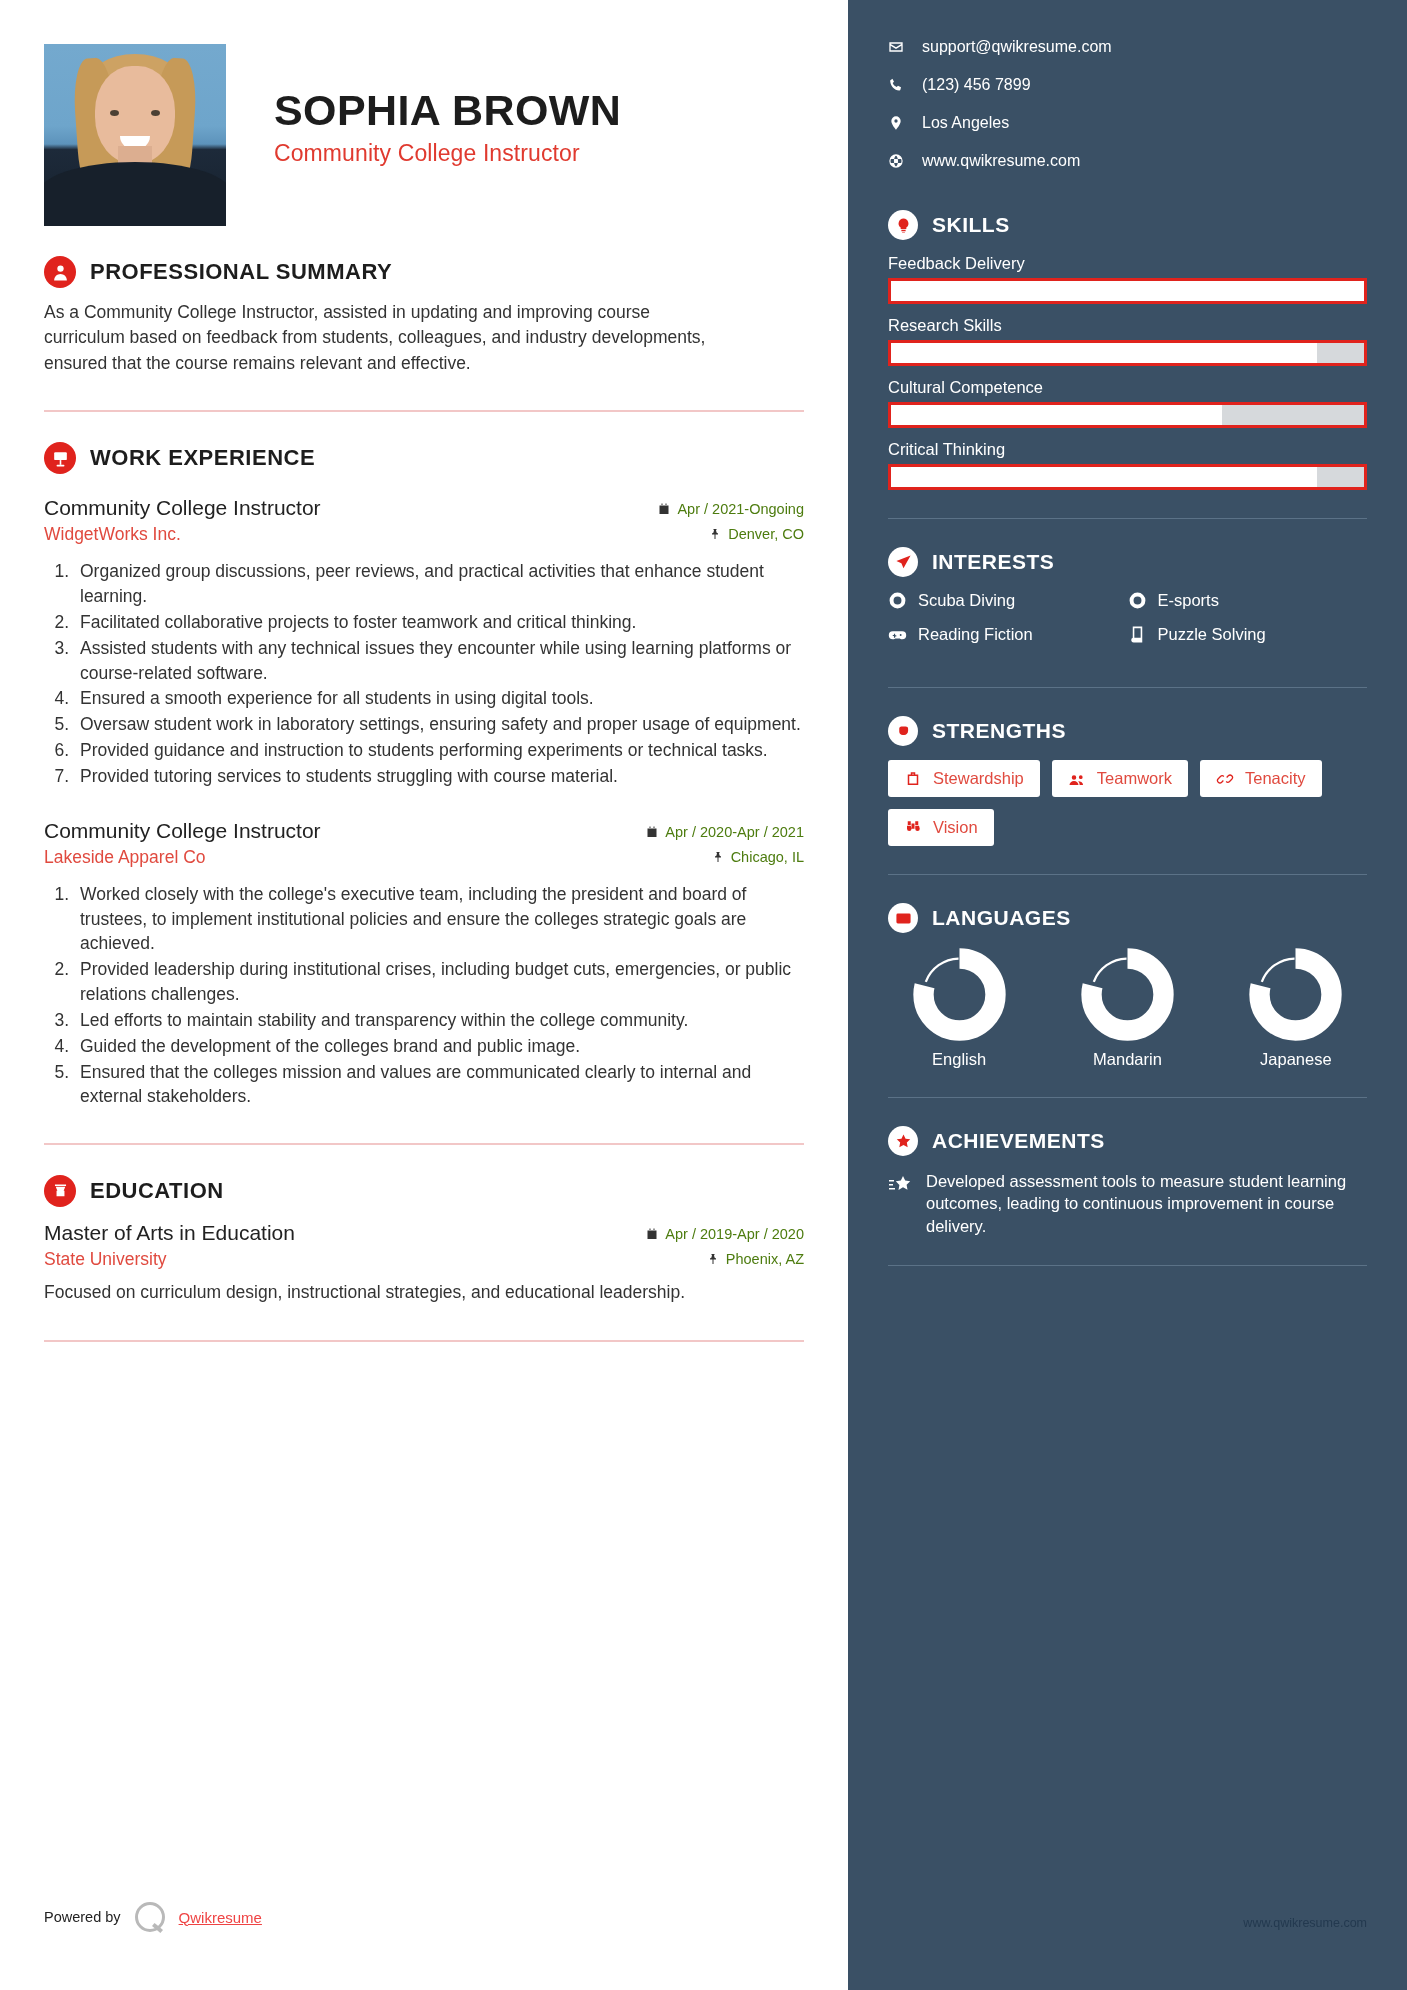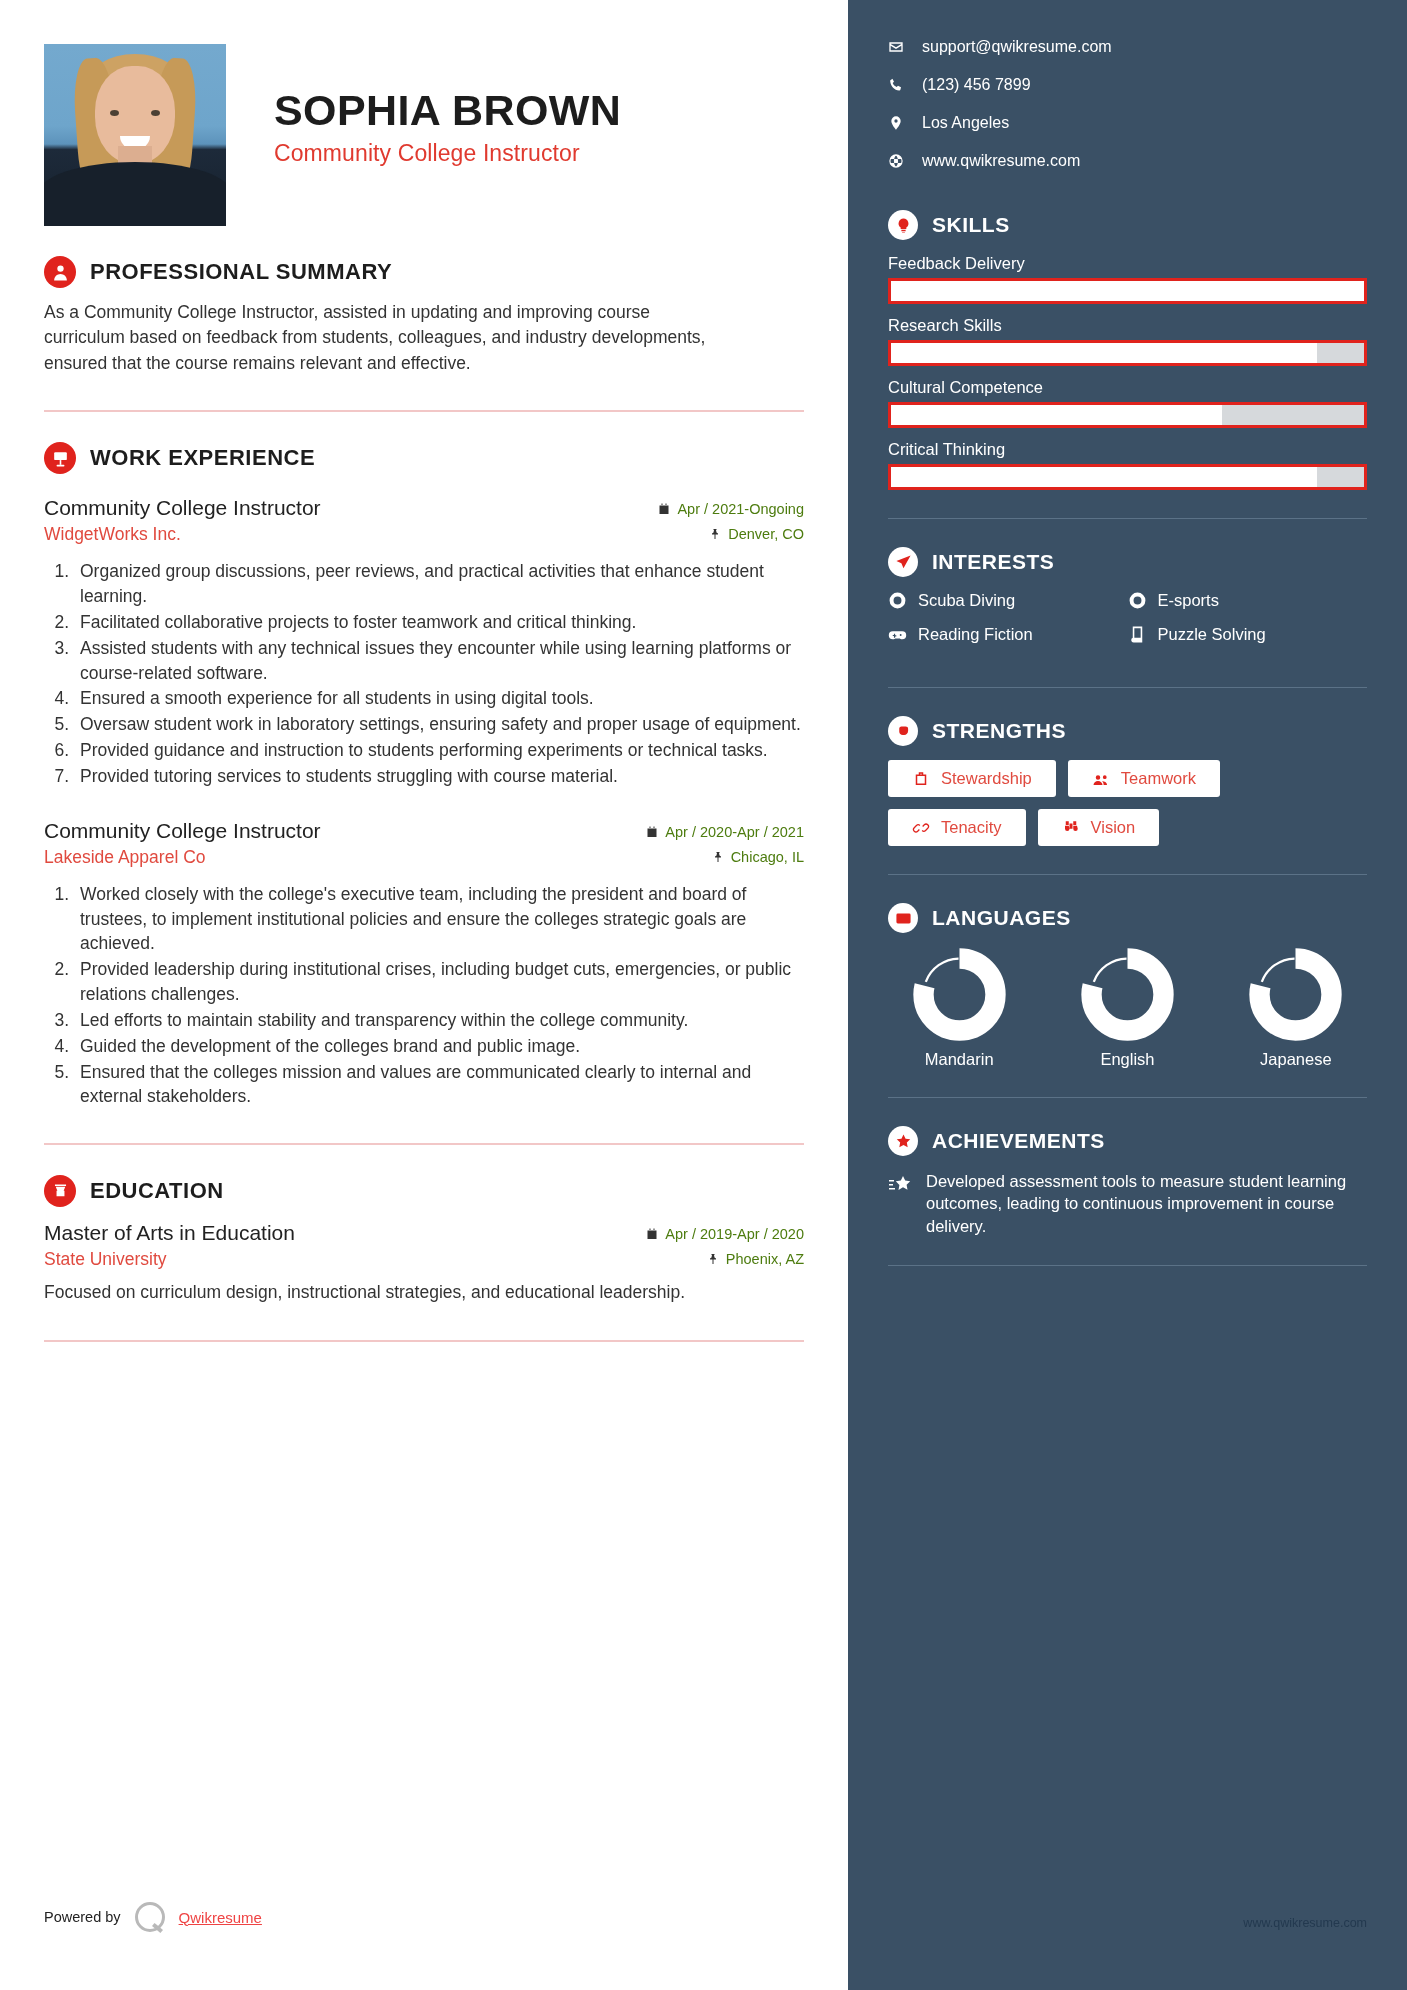--- a/index.html
+++ b/index.html
@@ -130,21 +130,21 @@
 
   .sidebar-div { height:1px; background:#5b7287; margin:28px 0; }
 
   .interests { display:flex; flex-wrap:wrap; }
   .interest { width:50%; display:flex; align-items:center; gap:11px; margin-bottom:15px; }
   .interest svg { width:19px; height:19px; fill:#fff; flex:0 0 19px; }
   .interest span { font-size:16.5px; color:#fff; }
 
   .strengths { display:flex; flex-wrap:wrap; gap:12px; }
   .strength {
-    background:#fff; border-radius:3px; padding:9px 24px;
+    background:#fff; border-radius:3px; padding:9px 16px;
     display:flex; align-items:center; gap:11px;
   }
   .strength svg { width:18px; height:18px; fill:#e0231d; flex:0 0 18px; }
   .strength span { font-size:16.5px; color:#e04a3f; }
 
   .langs { display:flex; gap:26px; justify-content:flex-start; margin-top:12px; }
   .lang { text-align:center; width:145px; }
   .lang svg { width:95px; height:95px; display:block; margin:0 auto; }
   .lang-name { font-size:16.5px; color:#fff; margin-top:8px; }
 
@@ -464,28 +464,28 @@
             </svg>
         </span>
         <span class="s-title">LANGUAGES</span>
       </div>
       <div class="langs">
         <div class="lang">
           <svg viewBox="0 0 42 42">
               <circle cx="21" cy="21" r="15.9155" fill="none" stroke="#ffffff" stroke-width="1" stroke-dasharray="18.800007151283342 100.00003575641671" stroke-dashoffset="-80.60002860513336" transform="rotate(-90 21 21)"></circle>
               <circle cx="21" cy="21" r="15.9155" fill="none" stroke="#ffffff" stroke-width="9" stroke-dasharray="78.80002860513336 100.00003575641671" stroke-dashoffset="0" transform="rotate(-90 21 21)"></circle>
             </svg>
-          <div class="lang-name">Mandarin</div>
+          <div class="lang-name">English</div>
         </div>
         <div class="lang">
           <svg viewBox="0 0 42 42">
               <circle cx="21" cy="21" r="15.9155" fill="none" stroke="#ffffff" stroke-width="1" stroke-dasharray="18.800007151283342 100.00003575641671" stroke-dashoffset="-80.60002860513336" transform="rotate(-90 21 21)"></circle>
               <circle cx="21" cy="21" r="15.9155" fill="none" stroke="#ffffff" stroke-width="9" stroke-dasharray="78.80002860513336 100.00003575641671" stroke-dashoffset="0" transform="rotate(-90 21 21)"></circle>
             </svg>
-          <div class="lang-name">English</div>
+          <div class="lang-name">Mandarin</div>
         </div>
         <div class="lang">
           <svg viewBox="0 0 42 42">
               <circle cx="21" cy="21" r="15.9155" fill="none" stroke="#ffffff" stroke-width="1" stroke-dasharray="18.800007151283342 100.00003575641671" stroke-dashoffset="-80.60002860513336" transform="rotate(-90 21 21)"></circle>
               <circle cx="21" cy="21" r="15.9155" fill="none" stroke="#ffffff" stroke-width="9" stroke-dasharray="78.80002860513336 100.00003575641671" stroke-dashoffset="0" transform="rotate(-90 21 21)"></circle>
             </svg>
           <div class="lang-name">Japanese</div>
         </div>
       </div>
     </div>

